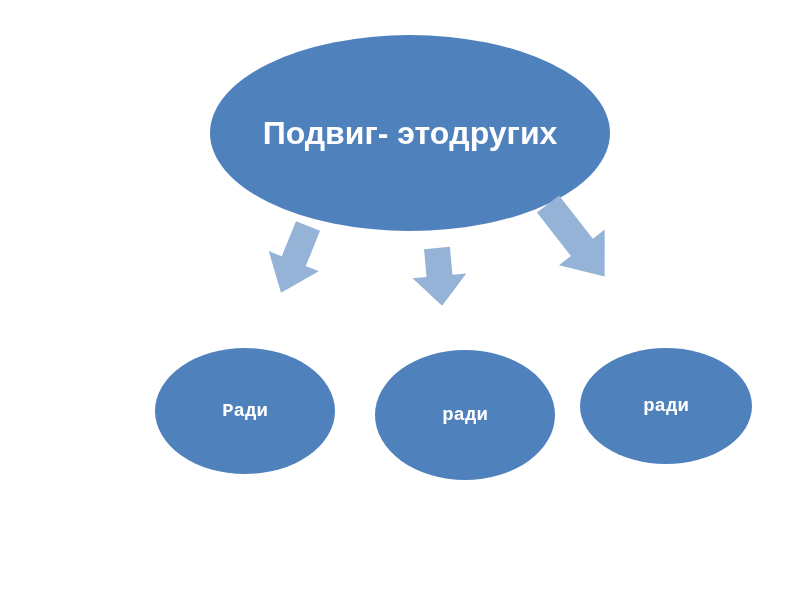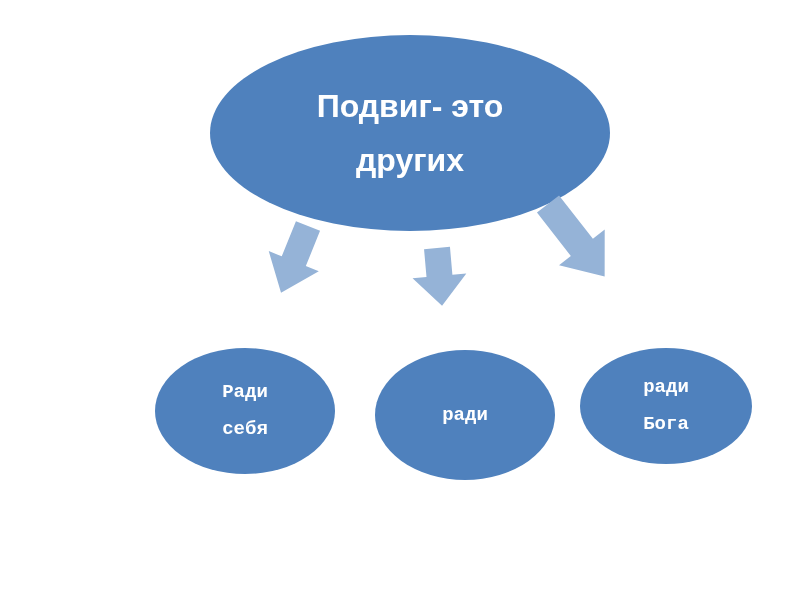--- a/index.html
+++ b/index.html
@@ -13,21 +13,21 @@
     height: 600px;
     background: #ffffff;
     overflow: hidden;
     font-family: "Liberation Sans", sans-serif;
   }
   .ellipse {
     position: absolute;
     background: #4f81bd;
     border-radius: 50%;
     display: flex;
-    flex-direction: column;
+    flex-direction: row;
     align-items: center;
     justify-content: center;
     color: #ffffff;
     font-weight: bold;
     text-align: center;
   }
   .root-ellipse {
     left: 210px;
     top: 35px;
     width: 400px;
@@ -64,25 +64,23 @@
   </div>
 
   <svg class="arrows-layer" width="800" height="600" viewBox="0 0 800 600">
     <polygon points="-13,0 13,0 13,38 27,38 0,72 -27,38 -13,38" transform="translate(308,226) rotate(22)" fill="#95b3d7"></polygon>
     <polygon points="-13,0 13,0 13,28 27,28 0,58 -27,28 -13,28" transform="translate(437,248) rotate(-5)" fill="#95b3d7"></polygon>
     <polygon points="-14,0 14,0 14,55 29,55 0,92 -29,55 -14,55" transform="translate(548,204) rotate(-38)" fill="#95b3d7"></polygon>
   </svg>
 
   <div class="ellipse child-ellipse child-1">
     <span class="line">Ради</span>
-    <span class="line">себя</span>
   </div>
 
   <div class="ellipse child-ellipse child-2">
     <span class="line">ради</span>
   </div>
 
   <div class="ellipse child-ellipse child-3">
     <span class="line">ради</span>
-    <span class="line">Бога</span>
   </div>
 
 </div>
 
 </body></html>

